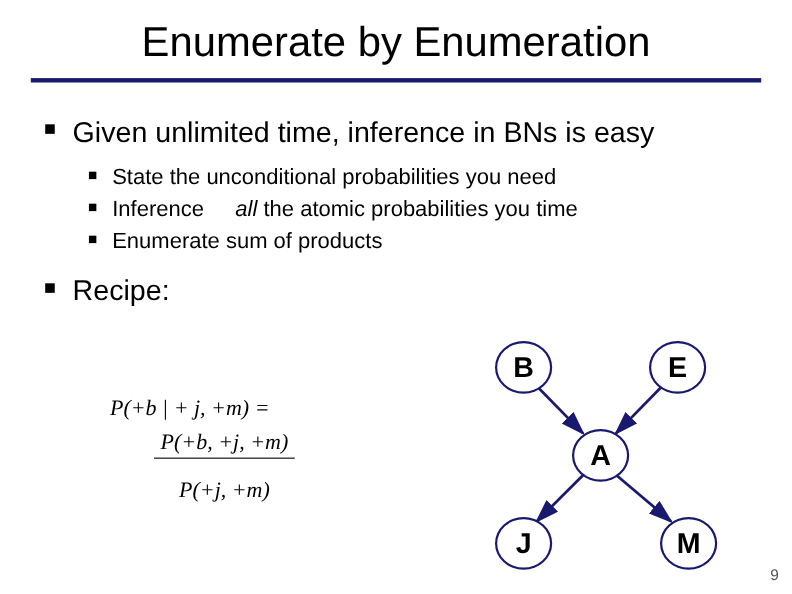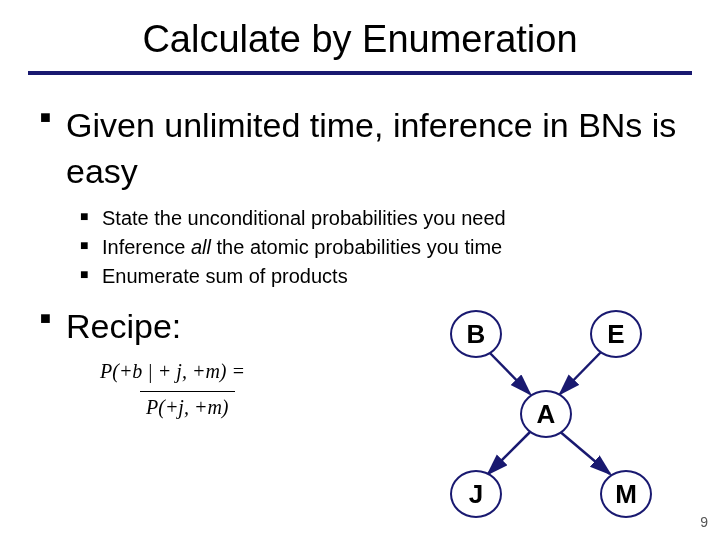--- a/index.html
+++ b/index.html
@@ -32,21 +32,21 @@
   }
   .content {
     padding: 28px 40px 0 40px;
   }
   ul.b1 {
     list-style: none;
     padding: 0;
     margin: 0;
   }
   ul.b1 > li {
-    font-size: 34px;
+    font-size: 26px;
     line-height: 1.35;
     padding-left: 26px;
     position: relative;
     margin-bottom: 2px;
   }
   ul.b1 > li::before {
     content: "■";
     position: absolute;
     left: 0;
     top: 2px;
@@ -66,21 +66,21 @@
     margin-bottom: 2px;
   }
   ul.b2 > li::before {
     content: "■";
     position: absolute;
     left: 0;
     top: 2px;
     font-size: 14px;
     color: #000;
   }
-  .em { font-style: italic; }
+  .em { font-style: italic; margin-left: 23px; }
   .formula-block {
     position: absolute;
     left: 100px;
     top: 360px;
     font-family: "Times New Roman", Times, serif;
     font-size: 20px;
     font-style: italic;
   }
   .formula-top {
     margin-bottom: 8px;
@@ -91,21 +91,21 @@
     vertical-align: middle;
     margin-left: 40px;
   }
   .frac .num {
     display: block;
     padding: 0 6px 2px 6px;
   }
   .frac .den {
     display: block;
     border-top: 1.5px solid #000;
-    padding: 4px 6px 0 6px;
+    padding: 18px 6px 0 6px;
   }
   .diagram {
     position: absolute;
     left: 430px;
     top: 310px;
     width: 260px;
     height: 220px;
   }
   .node {
     position: absolute;
@@ -133,21 +133,21 @@
     right: 12px;
     bottom: 10px;
     font-size: 14px;
     color: #555;
   }
 </style>
 </head>
 <body>
 
 <div class="slide">
-  <div class="title">Calculate by Enumeration</div>
+  <div class="title">Enumerate by Enumeration</div>
   <div class="title-underline"></div>
 
   <div class="content">
     <ul class="b1">
       <li>Given unlimited time, inference in BNs is easy</li>
     </ul>
     <ul class="b2">
       <li>State the unconditional probabilities you need</li>
       <li>
         <span>Inference </span><span class="em">all</span><span> the atomic probabilities you time</span>
@@ -155,20 +155,21 @@
       <li>Enumerate sum of products</li>
     </ul>
     <ul class="b1">
       <li>Recipe:</li>
     </ul>
   </div>
 
   <div class="formula-block">
     <div class="formula-top">P(+b | + j, +m) =</div>
     <div class="frac">
+      <span class="num">P(+b, +j, +m)</span>
       <span class="den">P(+j, +m)</span>
     </div>
   </div>
 
   <div class="diagram">
     <svg width="260" height="220" style="position:absolute;left:0;top:0">
       <defs>
         <marker id="ah" markerWidth="10" markerHeight="10" refX="8" refY="3" orient="auto">
           <path d="M0,0 L0,6 L9,3 z" class="arrow-head"></path>
         </marker>

